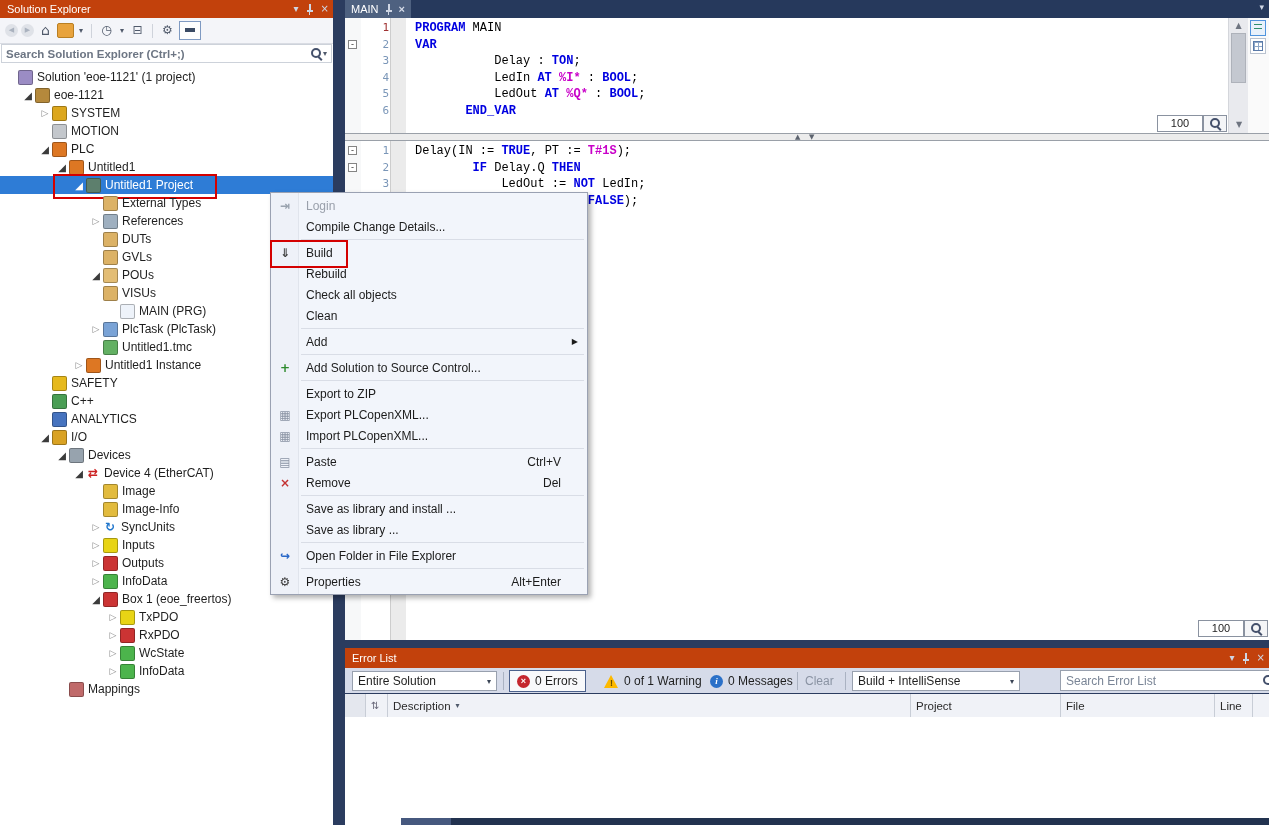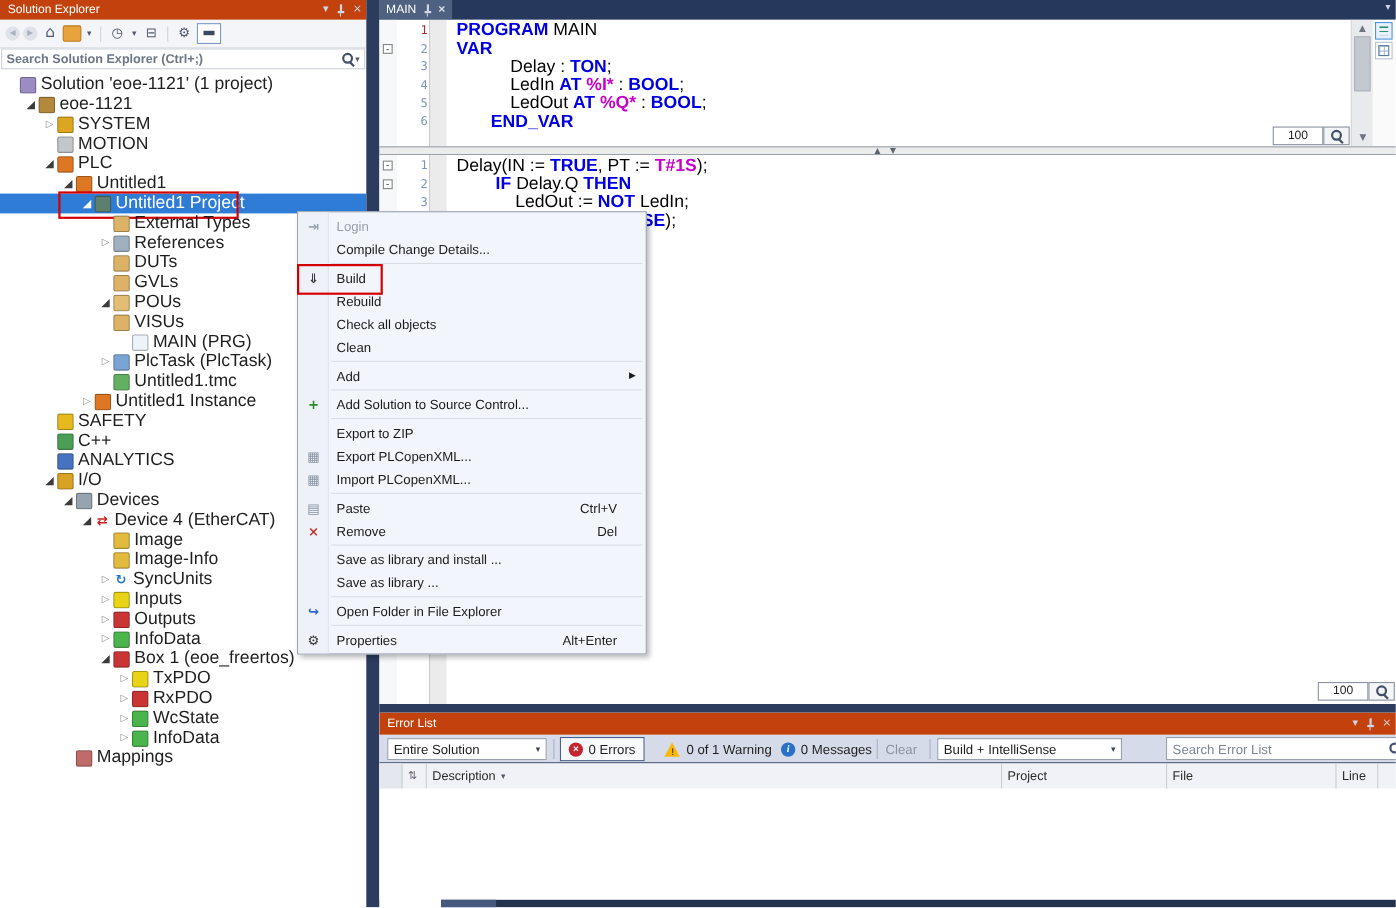--- a/index.html
+++ b/index.html
@@ -35,37 +35,37 @@
 
   .trow{display:flex;align-items:center;height:18px;position:relative;white-space:nowrap;}
   .trow.sel{background:#2e7cd6;color:#fff;}
   .trow.sel .exp{color:#fff;}
   .trow.boxed::after{content:"";position:absolute;left:53px;top:-2px;width:160px;height:21px;
         border:2px solid #d40000;pointer-events:none;}
   .exp{width:14px;flex:none;text-align:center;font-size:9px;color:#8a8a8a;font-family:"DejaVu Sans",sans-serif;}
   .exp.open{color:#3b3b3b;font-size:10px;}
   .ti{width:13px;height:13px;border-radius:2px;flex:none;border:1px solid rgba(0,0,0,.28);}
   .tg{width:14px;flex:none;font-size:12px;font-weight:bold;line-height:14px;text-align:center;font-family:"DejaVu Sans",sans-serif;}
-  .tlabel{margin-left:4px;font-size:16px;}
+  .tlabel{margin-left:4px;font-size:12px;}
 
   
   .tabbar{background:#26395c;}
   .tab{background:#4e6180;color:#fff;font-size:11px;display:flex;align-items:center;padding:0 6px;gap:6px;height:18px;}
   .tabclose{font-size:11px;color:#d6dce8;font-weight:bold;}
   .pane{background:#fff;overflow:hidden;}
   .colbg-fold{background:#f7f8f9;}
   .colbg-strip{background:#ebebeb;border-left:1px solid #cdcdcd;}
   .crow{display:flex;height:16.5px;line-height:16.5px;position:relative;}
   .fold{flex:none;width:16px;font-size:9px;line-height:7px;text-align:center;color:#333;}
   .fold:not(:empty){width:9px;height:9px;margin:3px 4px 0 3px;border:1px solid #848484;background:#fff;box-sizing:border-box;}
   .lnum{flex:none;width:28px;text-align:right;padding-right:3px;color:#7a96b8;font-size:11px;
         font-family:"DejaVu Sans Mono",monospace;}
   .lnum.red{color:#a03232;}
   .lgap{flex:none;width:23px;}
-  .lcode{margin:0;font-family:Liberation Sans, sans-serif;font-size:16px;line-height:16.5px;white-space:pre;}
+  .lcode{margin:0;font-family:Liberation Mono, monospace;font-size:12px;line-height:16.5px;white-space:pre;}
   .sg-kw{color:#0000e0;font-weight:bold;}
   .sg-pl{color:#000;}
   .sg-ad{color:#c800c8;font-weight:bold;}
   .vscroll{background:#e9eaee;border-left:1px solid #d4d6db;}
   .vthumb{background:#c4c8d0;border:1px solid #aeb2ba;}
   .sarrow{color:#6e7480;font-size:8px;text-align:center;font-family:"DejaVu Sans",sans-serif;}
   .zoombox{border:1px solid #8a92a0;background:#fff;font-size:11px;text-align:center;line-height:15px;}
   .magbtn{border:1px solid #8a92a0;background:#f4f5f7;display:flex;align-items:center;justify-content:center;}
   .viewbtn{border:1px solid #b9c2cf;background:#fff;}
   .viewbtn.active{border:1px solid #4f94de;background:#e8f1fb;}

